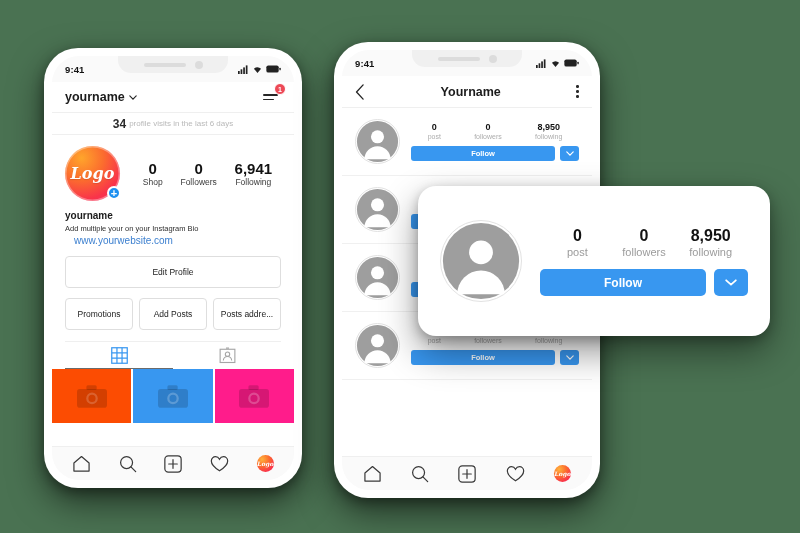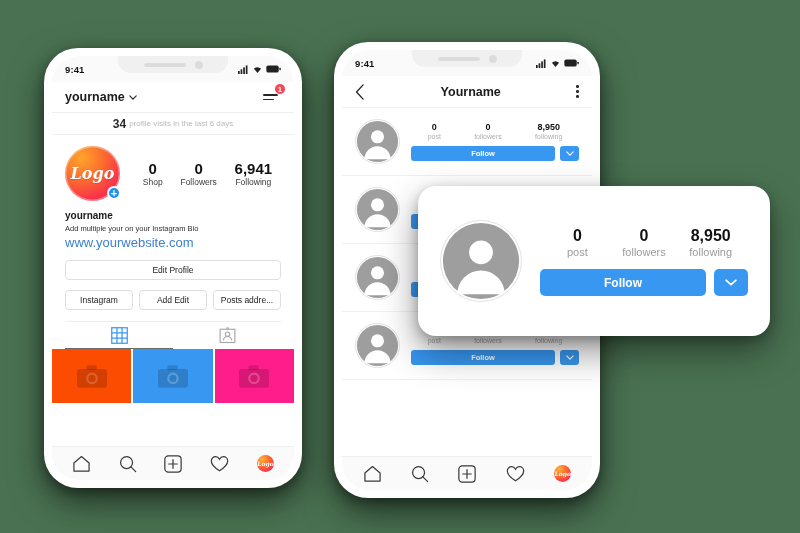--- a/index.html
+++ b/index.html
@@ -113,25 +113,25 @@
   }
   .stats { display:flex; flex:1; justify-content: space-around; }
   .stat { text-align:center; }
   .stat .num { font-size: 15px; font-weight: bold; color:#121212; line-height: 1.15;}
   .stat .lbl { font-size: 8.5px; color:#3a3a3a; }
 
   .bio { padding-top: 9px; }
   .bio-name { font-size: 10px; font-weight: bold; color:#1b1b1b; }
   .bio-cat  { font-size: 7.5px; color:#b4b4b4; padding-top: 1px;}
   .bio-desc { font-size: 7.5px; color:#2f2f2f; padding-top: 3px;}
-  .bio-link { font-size: 13px; color:#3b7fcf; padding-top: 2px;}
+  .bio-link { font-size: 10px; color:#3b7fcf; padding-top: 2px; margin-left: 9px;}
 
   .btn-row { display:flex; gap: 6px; padding-top: 10px; }
   .ig-btn {
-    flex:1; height: 20px; border:1px solid #dedede; border-radius: 4px;
+    flex:1; height: 32px; border:1px solid #dedede; border-radius: 4px;
     background:#fff; font-size: 8.5px; color:#1b1b1b;
     display:flex; align-items:center; justify-content:center;
     white-space: nowrap; overflow:hidden;
   }
   .btn-row.single .ig-btn { width: 100%; }
 
   
   .tabs { display:flex; margin-top: 11px; border-top: 1px solid #efefef; }
   .tab { flex:1; height: 27px; display:flex; align-items:center; justify-content:center; }
   .tab.active { border-bottom: 1.6px solid #6b6b6b; }
@@ -306,22 +306,22 @@
         <div class="bio">
           <div class="bio-name">yourname</div>
           <div class="bio-desc">Add multiple your on your Instagram Bio</div>
           <div class="bio-link">www.yourwebsite.com</div>
         </div>
 
         <div class="btn-row single">
           <div class="ig-btn">Edit Profile</div>
         </div>
         <div class="btn-row">
-          <div class="ig-btn">Instagram</div>
-          <div class="ig-btn">Add Edit</div>
+          <div class="ig-btn">Promotions</div>
+          <div class="ig-btn">Add Posts</div>
           <div class="ig-btn">Posts addre...</div>
         </div>
 
         <div class="tabs">
           <div class="tab active">
             <svg width="17" height="17" viewBox="0 0 18 18">
               <rect x="0.8" y="0.8" width="16.4" height="16.4" fill="none" stroke="#3897f0" stroke-width="1.3"></rect>
               <line x1="6.3" y1="0.8" x2="6.3" y2="17.2" stroke="#3897f0" stroke-width="1.3"></line>
               <line x1="11.7" y1="0.8" x2="11.7" y2="17.2" stroke="#3897f0" stroke-width="1.3"></line>
               <line x1="0.8" y1="6.3" x2="17.2" y2="6.3" stroke="#3897f0" stroke-width="1.3"></line>

